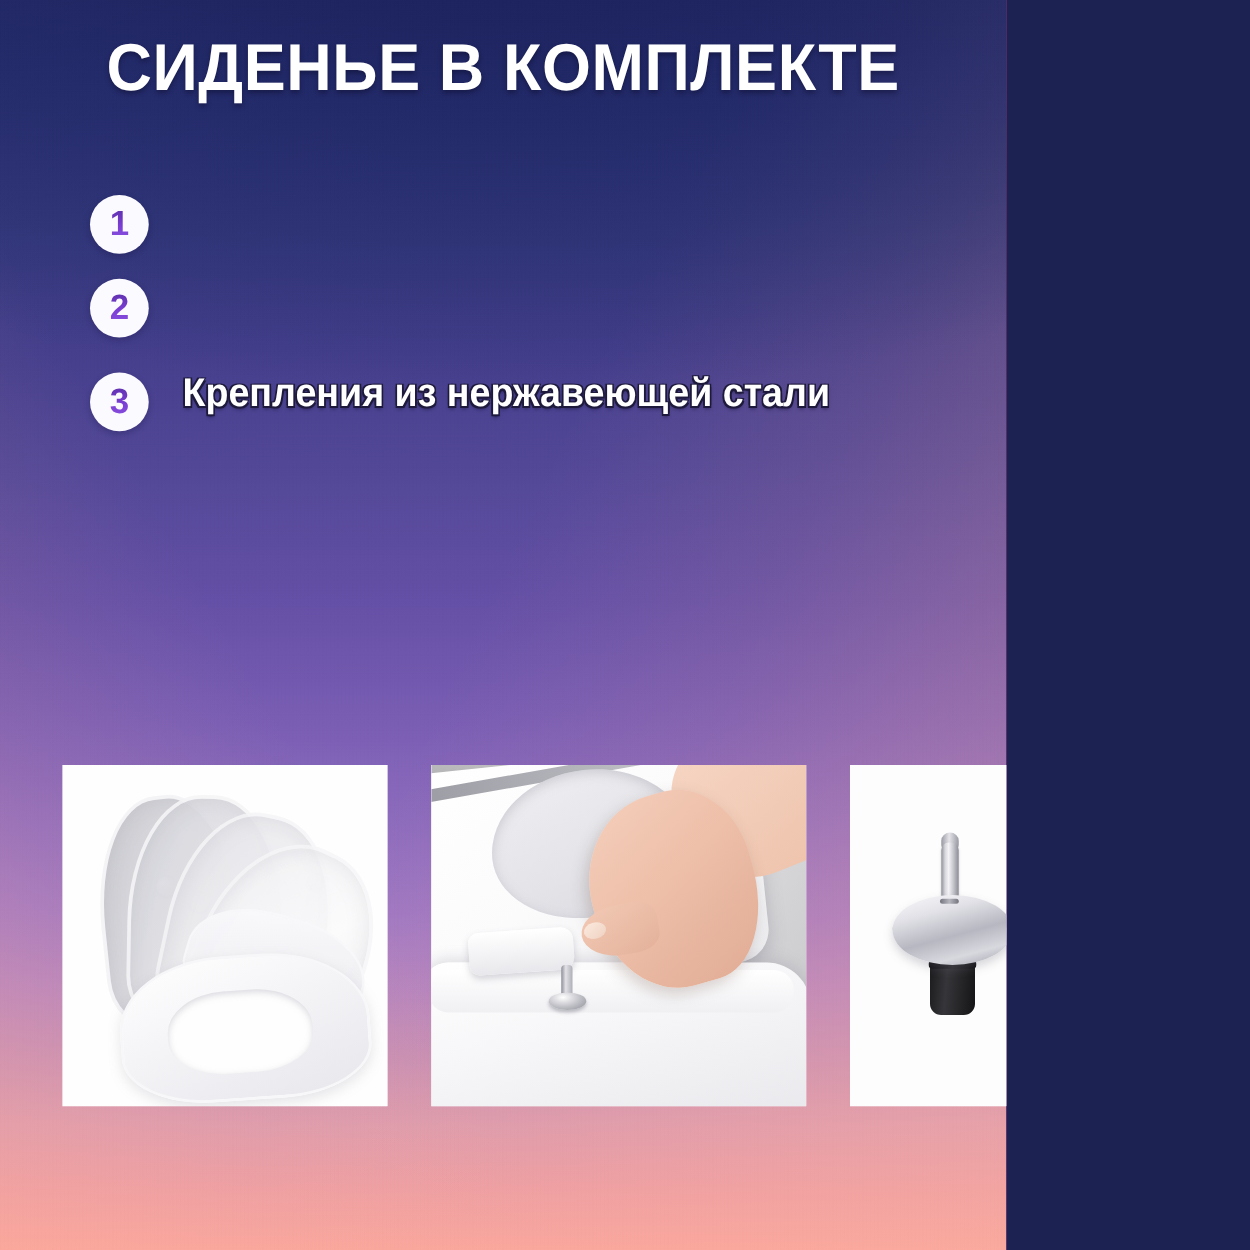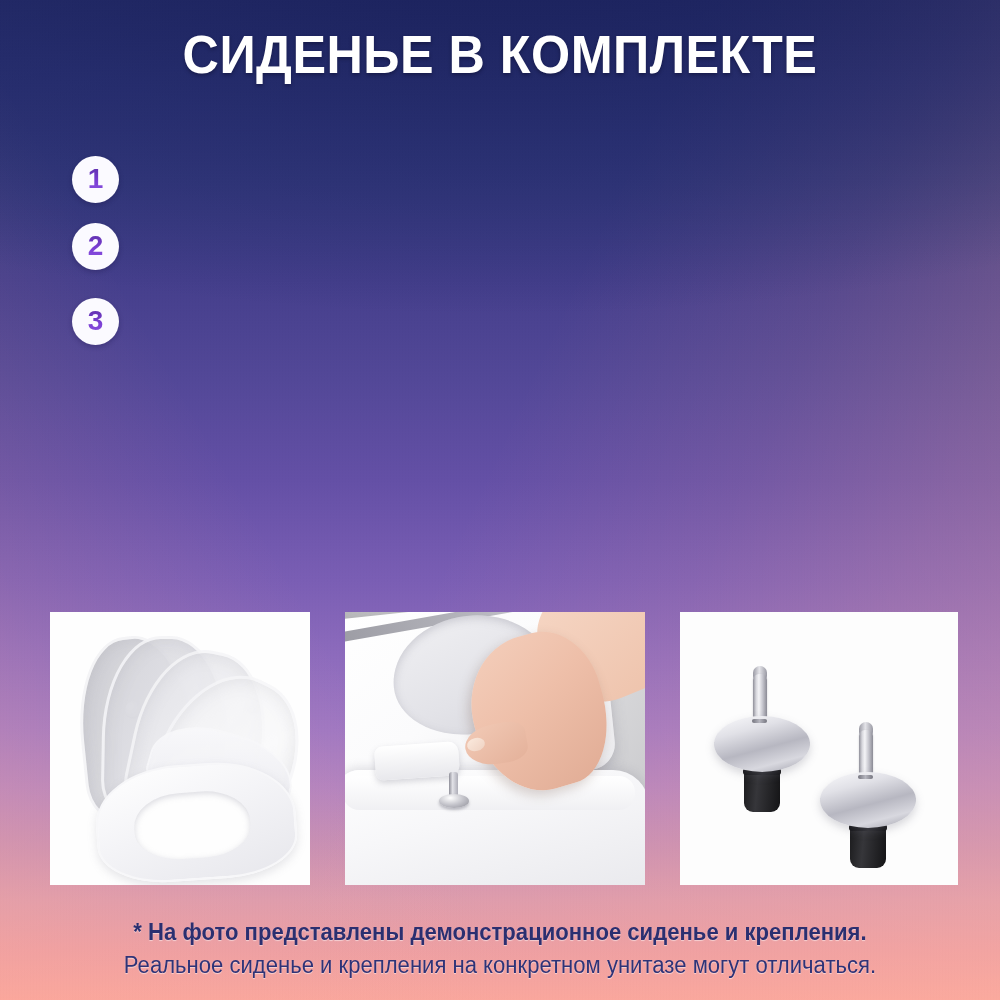--- a/index.html
+++ b/index.html
@@ -7,21 +7,21 @@
     padding: 0;
     background: #1c2252;
   }
   body {
     font-family: "Liberation Sans", sans-serif;
   }
 
   
   #banner {
     position: relative;
-    width: 1000px;
+    width: 805px;
     height: 1000px;
     overflow: hidden;
     background: #ec4899;
   }
 
   
   .bg-base {
     position: absolute;
     inset: 0;
     background: linear-gradient(
@@ -502,20 +502,23 @@
       <div class="feature feature-2">
         <div class="badge">
           <span>2</span>
         </div>
       </div>
 
       <div class="feature feature-3">
         <div class="badge">
           <span>3</span>
         </div>
+        <div class="feature-text">
+          <div class="f-head">Крепления из нержавеющей стали</div>
+        </div>
       </div>
 
     </div>
 
     <div class="photos">
 
       <div class="photo photo-1">
         <div class="p1-stage">
           <div class="lid lid-a">
             <div class="bump bump-1"></div>
@@ -575,19 +578,15 @@
             <div class="fix-rubber-band"></div>
             <div class="fix-cap-edge"></div>
             <div class="fix-cap"></div>
             <div class="fix-pin-ring"></div>
           </div>
         </div>
       </div>
 
     </div>
 
-    <div class="footnote">
-      <div class="fn-1">* На фото представлены демонстрационное сиденье и крепления.</div>
-      <div class="fn-2">Реальное сиденье и крепления на конкретном унитазе могут отличаться.</div>
-    </div>
 
   </div>
 </div>
 
 </body></html>

